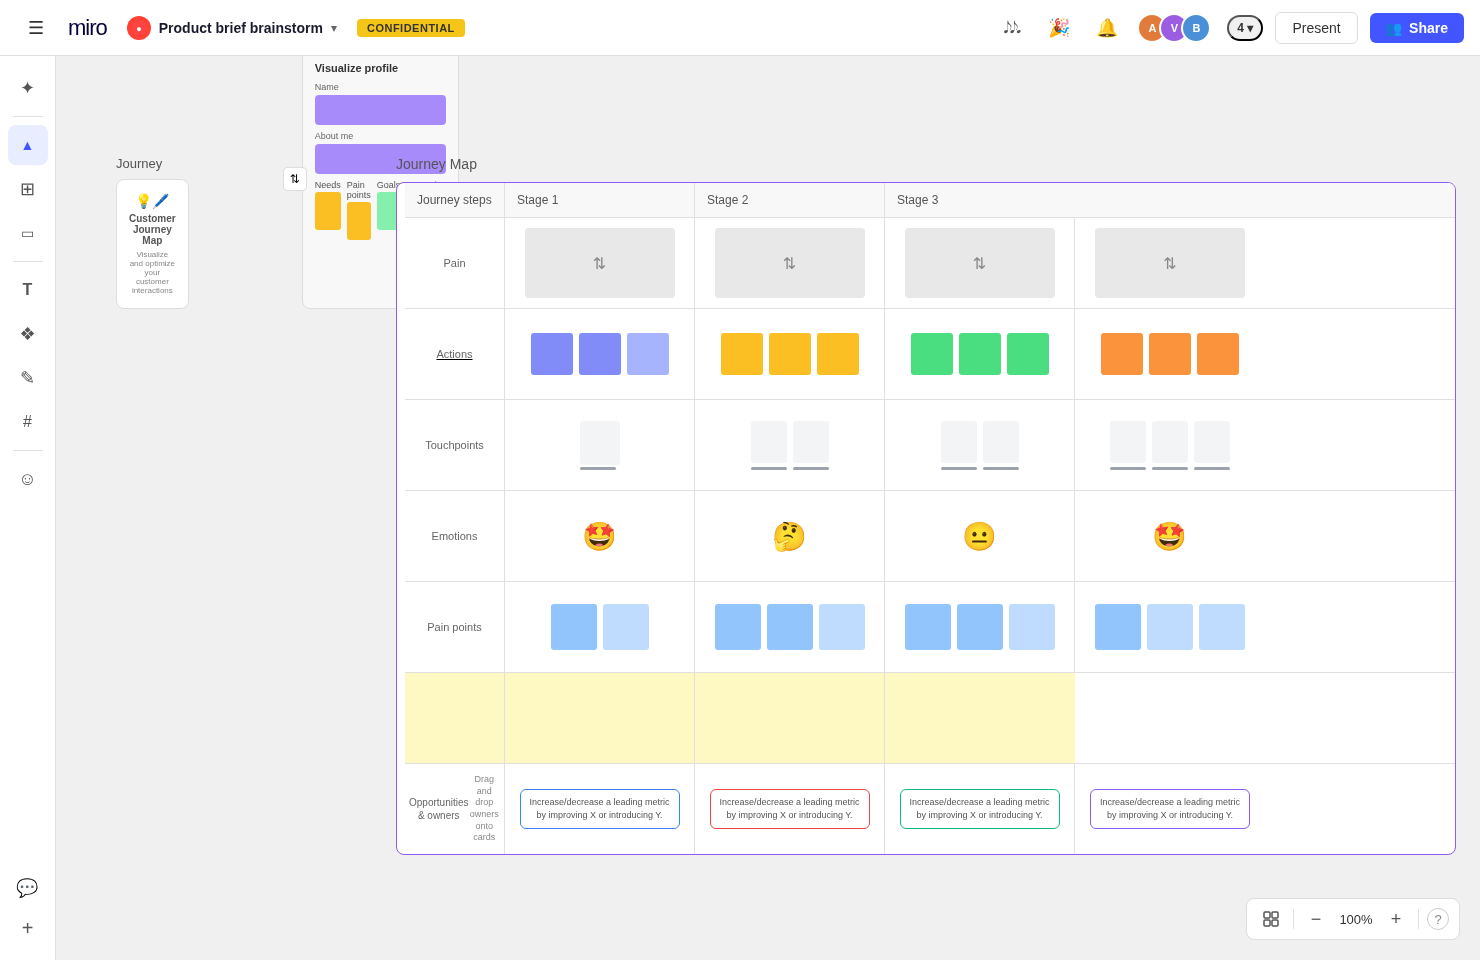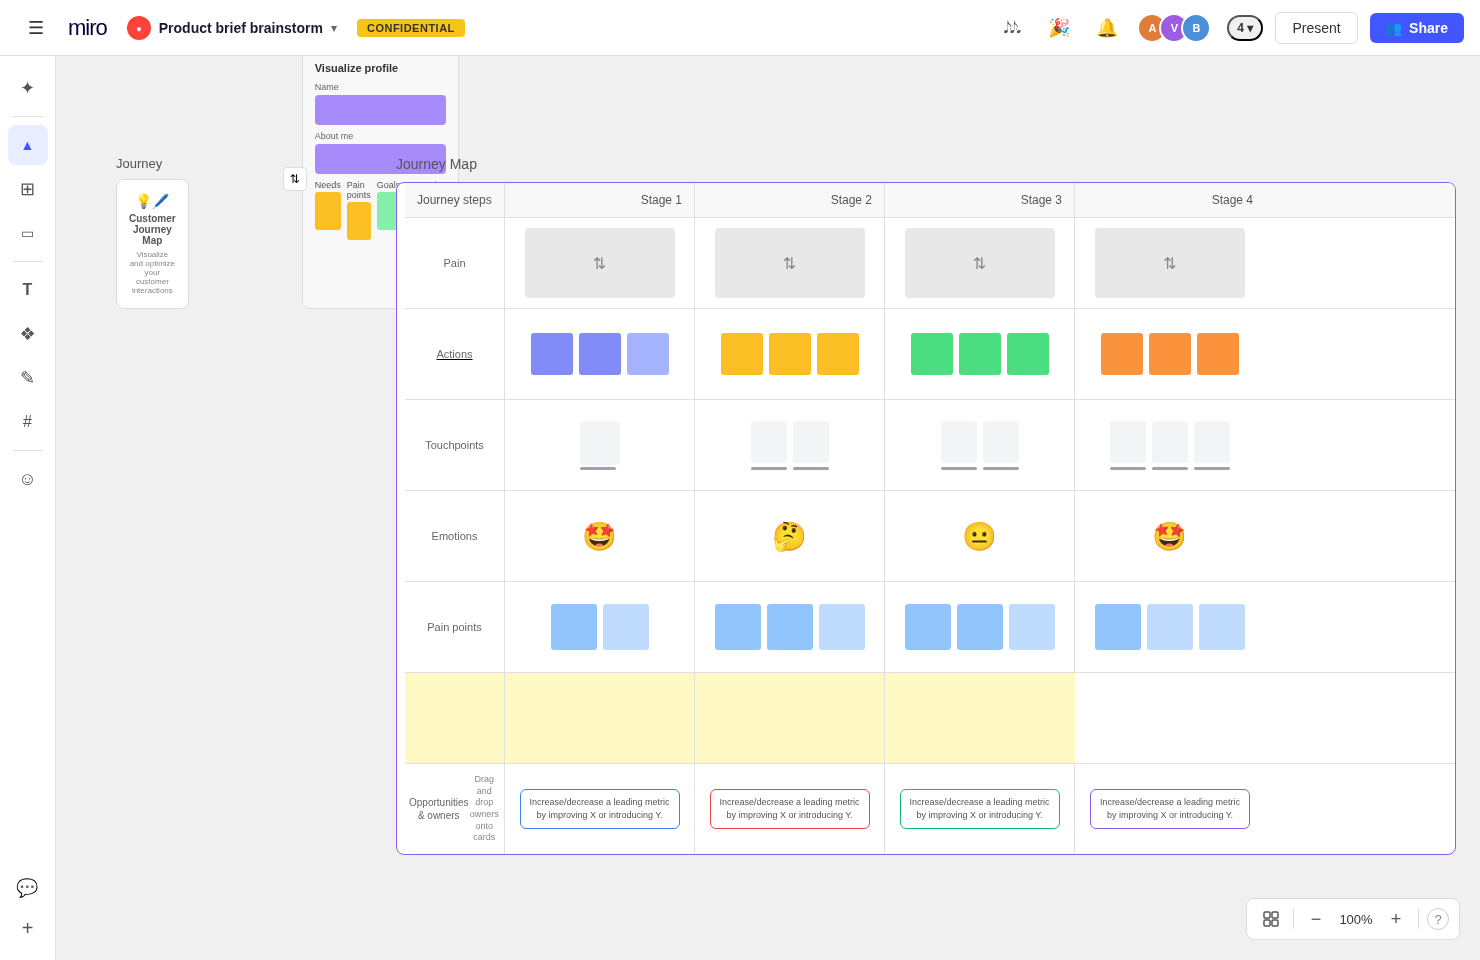--- a/index.html
+++ b/index.html
@@ -245,21 +245,21 @@
       grid-template-columns: 100px 190px 190px 190px 190px;
       background: #f8f8f8;
       border-bottom: 1px solid #e0e0e0;
     }
     .jm-header-cell {
       padding: 10px 12px;
       font-size: 12px;
       color: #555;
       font-weight: 500;
       border-right: 1px solid #e0e0e0;
-      text-align: right;
+      text-align: left;
     }
     .jm-header-cell:last-child { border-right: none; }
     .jm-header-cell.stage1 { }
     .jm-header-cell.stage2 { }
     .jm-header-cell.stage3 { }
     .jm-header-cell.stage4 { }
 
     .jm-row {
       display: grid;
       grid-template-columns: 100px 190px 190px 190px 190px;
@@ -486,21 +486,20 @@
   <div id="journey-map">
     <div class="jm-title">Journey Map</div>
 
     <div class="jm-table">
 
       <div class="jm-header-row">
         <div class="jm-header-cell" style="text-align:left;">Journey steps</div>
         <div class="jm-header-cell stage1">Stage 1</div>
         <div class="jm-header-cell stage2">Stage 2</div>
         <div class="jm-header-cell stage3">Stage 3</div>
-        <div class="jm-header-cell stage4">Stage 4</div>
       </div>
 
       <div class="jm-row">
         <div class="jm-row-label">Pain</div>
 
         <div class="jm-cell">
           <div class="story-card">⇅</div>
         </div>
 
         <div class="jm-cell">

